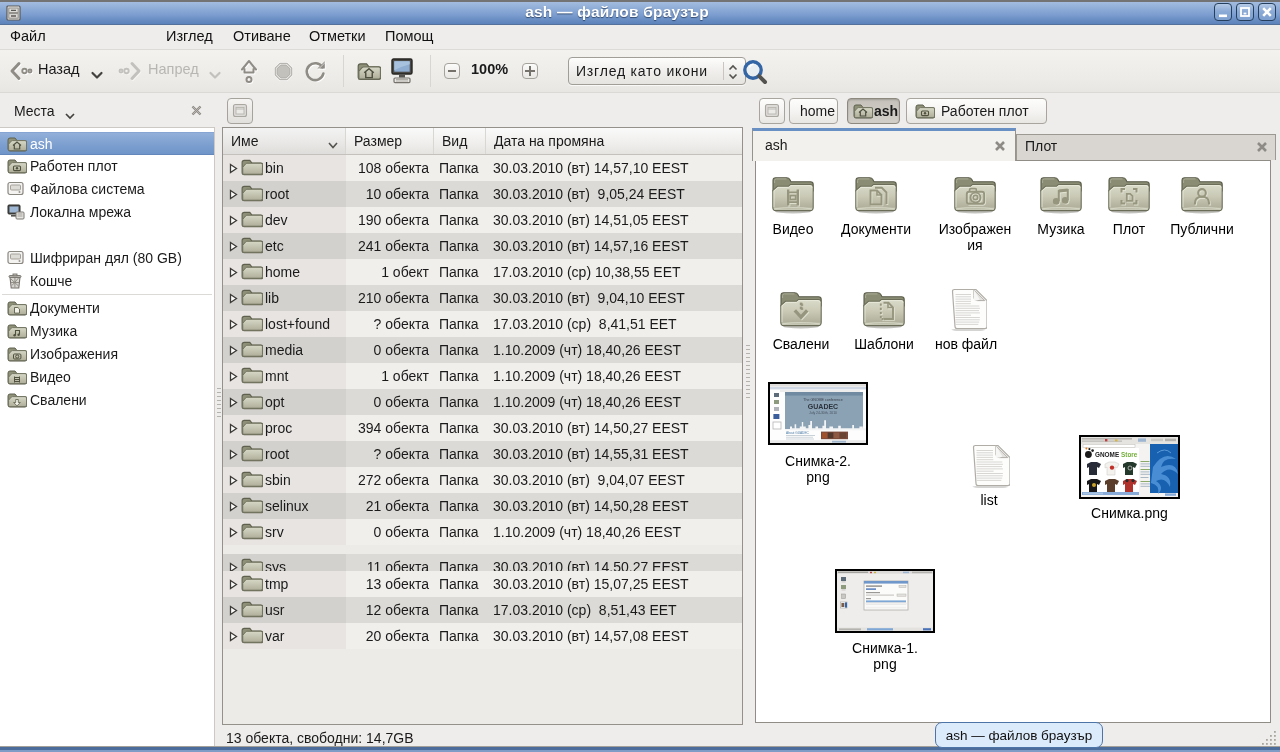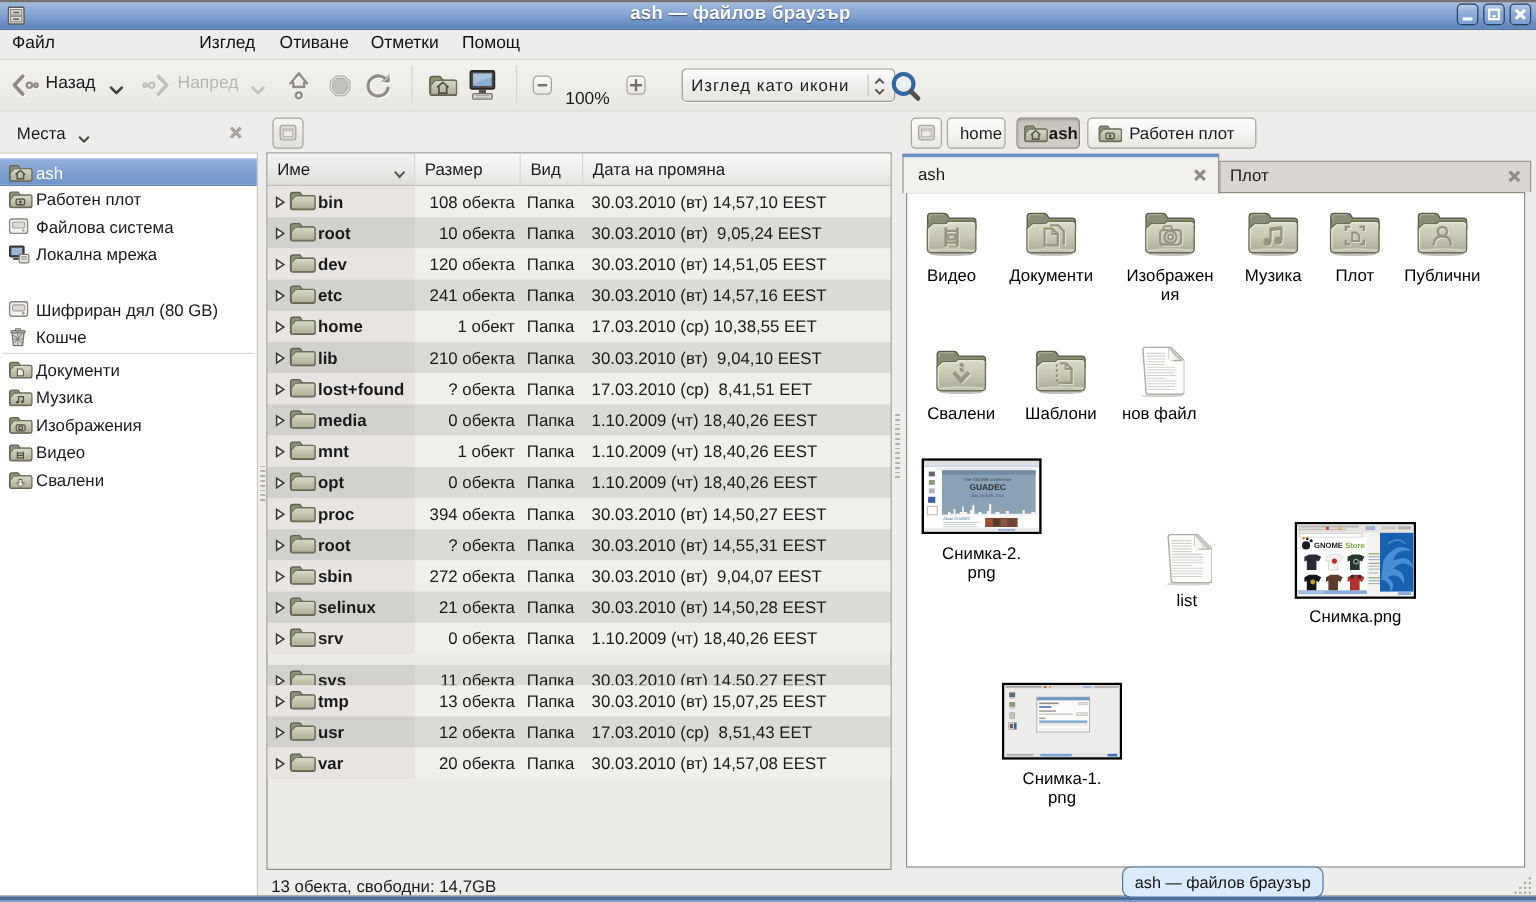--- a/index.html
+++ b/index.html
@@ -52,21 +52,21 @@
   background:linear-gradient(#fafafa,#efeeec 60%,#e6e4e1);
   border-bottom:1px solid #c4c1bc; }
 .hcol { position:absolute; top:0; height:26px; border-right:1px solid #d9d7d3; }
 .hcol span { position:absolute; left:8px; top:5px; font-size:14px; color:#1a1a1a; }
 .frow { position:absolute; left:0; width:519px; height:26px; }
 .frow.odd  { background:#f1efec; }
 .frow.even { background:#dcdad6; }
 .frow span { white-space:pre; }
 .frow::before { content:""; position:absolute; left:0; top:0; width:123px; height:100%;
   background:rgba(70,62,50,.055); }
-.frow .name { position:absolute; left:42px; top:5px;font-weight:bold; }
+.frow .name { position:absolute; left:42px; top:5px; }
 .frow .size { position:absolute; width:100px; right:313px; top:5px; text-align:right; }
 .frow .kind { position:absolute; left:216px; top:5px; }
 .frow .date { position:absolute; left:270px; top:5px; }
 .frow svg.exp { position:absolute; left:6px; top:8px; }
 
 #statusbar { left:215px; top:725px; width:1065px; height:21px; }
 #statusbar .txt { position:absolute; left:11px; top:5px; font-size:14px; }
 
 .crumb { position:absolute; top:98px; height:26px; border:1px solid #a8a49e;
   border-radius:4px; background:linear-gradient(#fdfdfc,#f4f3f1 55%,#e9e7e3);
@@ -208,21 +208,21 @@
       <rect x="2" y="1" width="20" height="15" rx="1.6" fill="#4c4a47" stroke="#262522" stroke-width="1.4"></rect>
       <rect x="4.3" y="3.3" width="15.4" height="10.4" fill="#8fadd0"></rect>
       <path d="M4.3 3.3 h15.4 v3 q-8 2 -15.4 6 z" fill="#a8c2de"></path>
       <rect x="9" y="17" width="6" height="2.5" fill="#55534f"></rect>
       <rect x="4" y="20" width="16" height="4.6" rx="1" fill="#e9e7e3" stroke="#75726c" stroke-width="1.2"></rect>
       <path d="M6 21.5 h12 M6 23 h12" stroke="#aaa7a0" stroke-width=".9"></path>
     </svg></div>
 <div class="tsep" style="left:430px;"></div>
 <div class="zbtn abs" style="left:444px;top:63px;"></div>
 <div class="abs" style="left:448px;top:70px;width:8px;height:2px;background:#75726c;"></div>
-<span class="tbtxt" style="left:471px;top:75px;">100%</span>
+<span class="tbtxt" style="left:471px;top:61px;font-weight:bold;">100%</span>
 <div class="zbtn abs" style="left:522px;top:63px;"></div>
 <div class="abs" style="left:525px;top:70px;width:10px;height:2px;background:#75726c;"></div>
 <div class="abs" style="left:529px;top:66px;width:2px;height:10px;background:#75726c;"></div>
 <div id="combo" class="abs">
     <span class="lbl">Изглед като икони</span>
     <span class="div"></span>
     <div class="abs" style="right:6px;top:6px;"><svg width="12" height="16" viewBox="0 0 12 16" style="">
         <path d="M2.5 5.5 L6 2 L9.5 5.5 M2.5 10.5 L6 14 L9.5 10.5" fill="none" stroke="#55534f" stroke-width="1.6"></path>
       </svg></div>
   </div>
@@ -451,21 +451,21 @@
           <defs>
             <linearGradient id="sf" x1="0" y1="0" x2="0" y2="1">
               <stop offset="0" stop-color="#d8d8c7"></stop>
               <stop offset="1" stop-color="#aeae9a"></stop>
             </linearGradient>
           </defs>
           <path d="M1 4 q0 -2 2 -2 h5 l2 2.5 h8 q2 0 2 2 V13 q0 2 -2 2 H3 q-2 0 -2 -2 z" fill="#8e9077" stroke="#5f614e" stroke-width="1"></path>
           <path d="M1.6 14.6 V8.2 l2.6 -3 q.5 -.6 1.3 -.6 h12.6 q1.4 0 1.4 1.4 v7.2 q0 1.4 -1.4 1.4 z" fill="url(#sf)" stroke="#6e705c" stroke-width=".9"></path>
         </svg></span>
       <span class="name">dev</span>
-      <span class="size">120 обекта</span>
+      <span class="size">190 обекта</span>
       <span class="kind">Папка</span>
       <span class="date">30.03.2010 (вт) 14,51,05 EEST</span>
     </div>
 <div class="frow even" style="top:105px;">
       <svg class="exp" width="9" height="11" viewBox="0 0 9 11">
         <path d="M1.5 1.5 L7.5 5.5 L1.5 9.5 z" fill="#fdfdfc" stroke="#3c3a37" stroke-width="1.3"></path>
       </svg>
       <span style="position:absolute;left:18px;top:3px;"><svg width="22" height="18" viewBox="0 0 20 16">
           <defs>
             <linearGradient id="sf" x1="0" y1="0" x2="0" y2="1">

